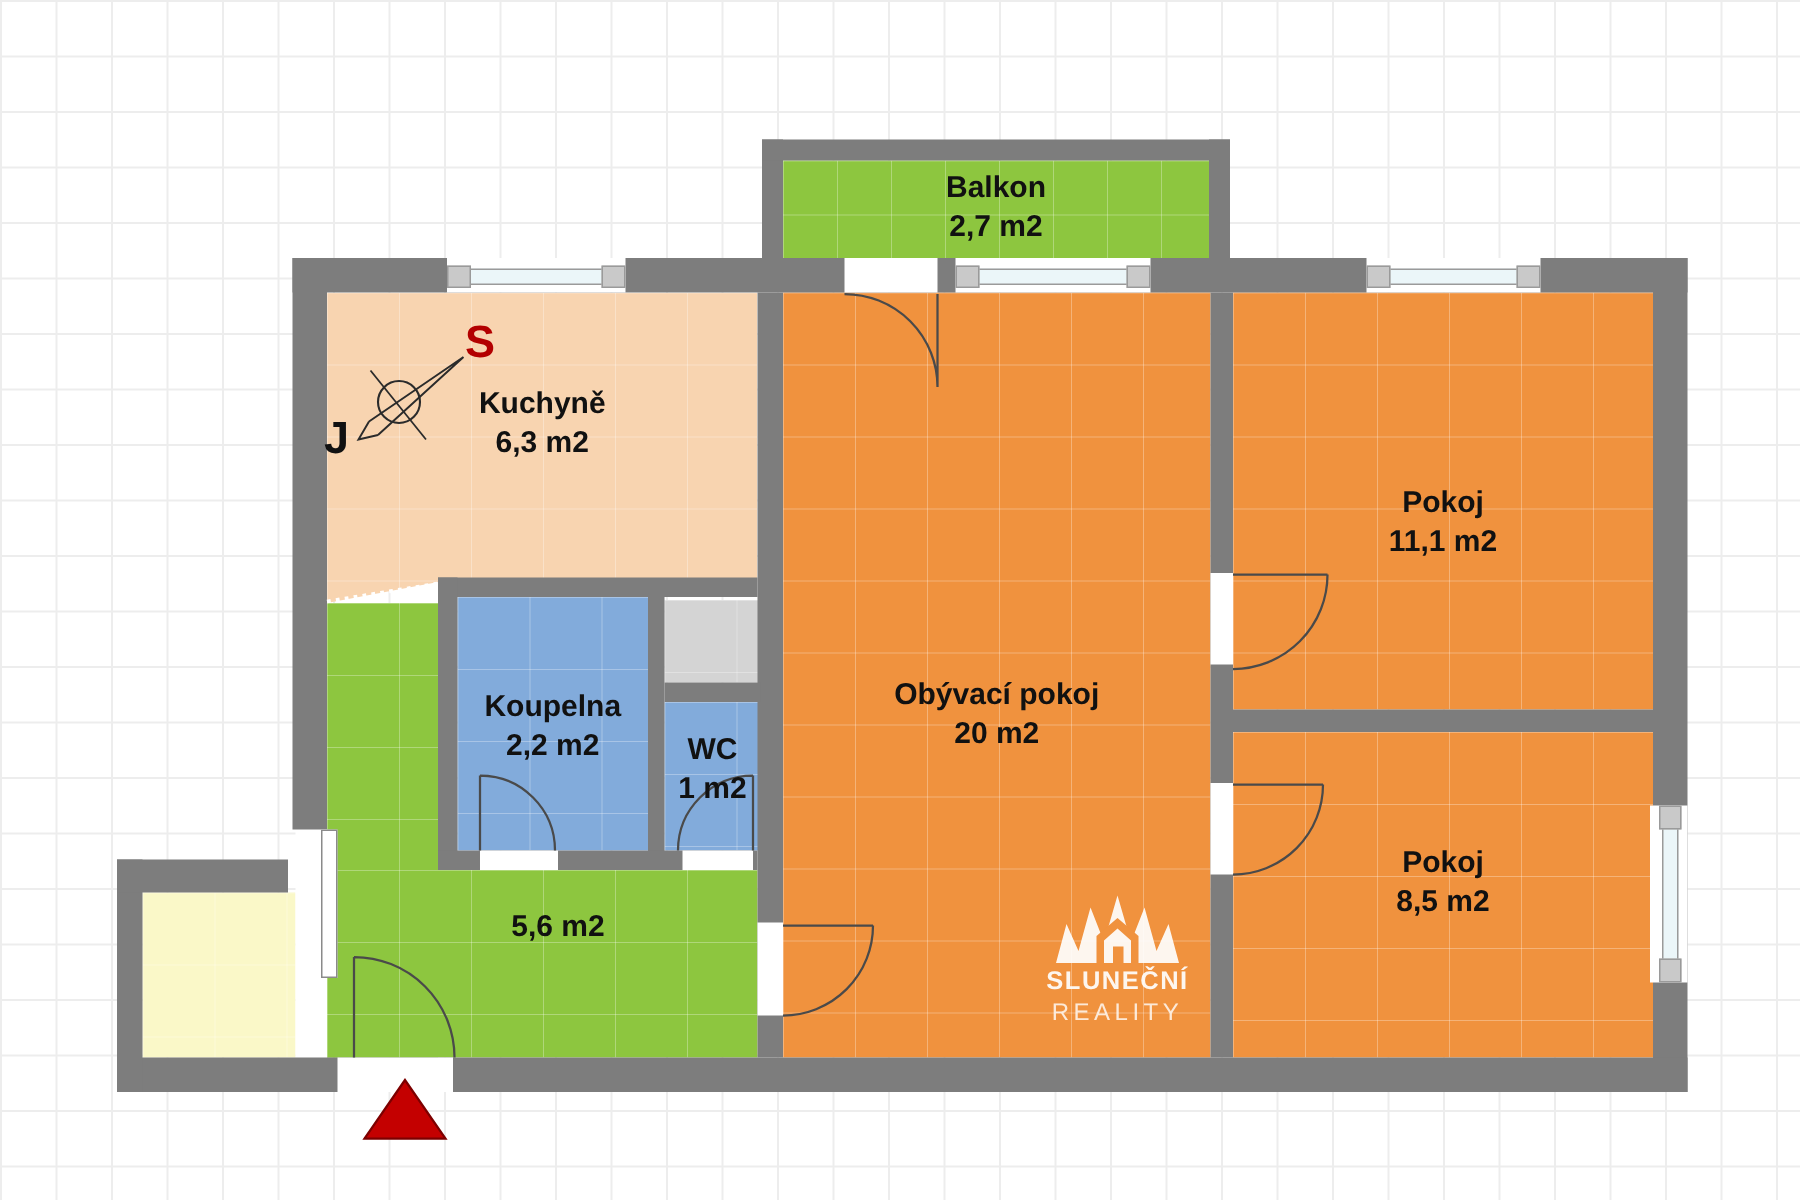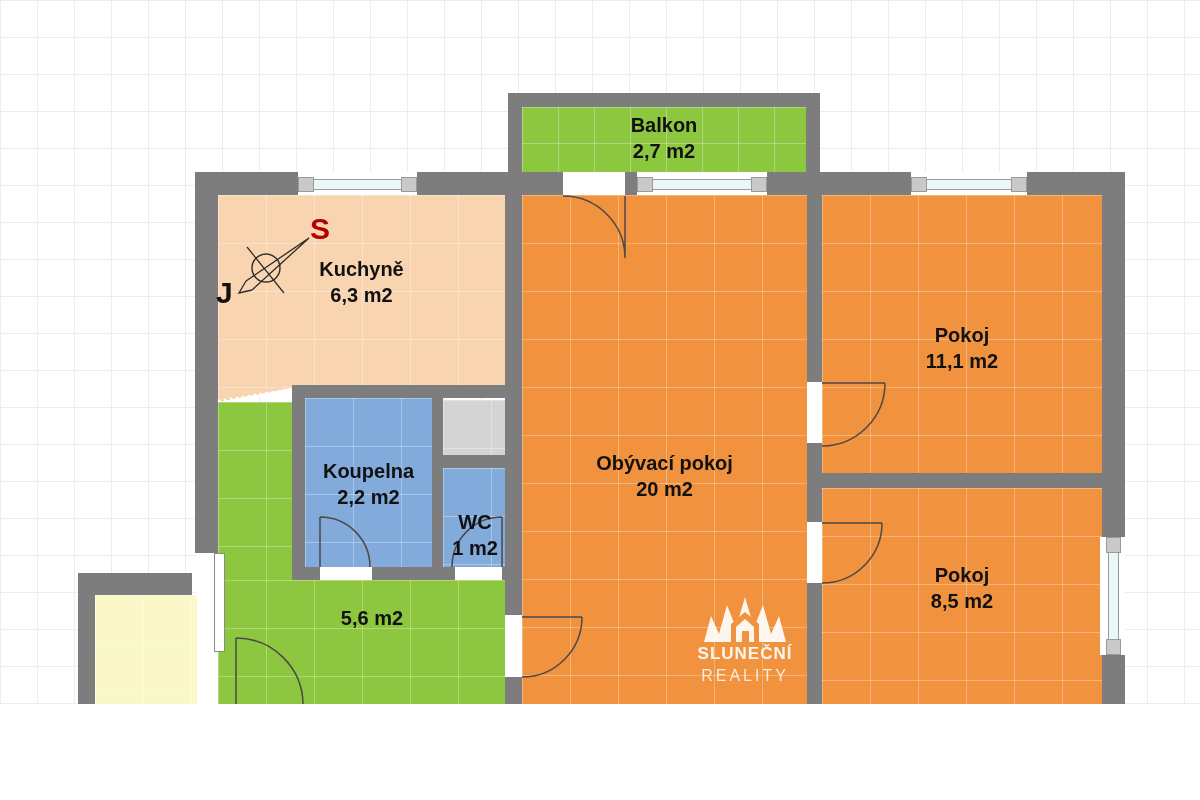--- a/index.html
+++ b/index.html
@@ -1,17 +1,17 @@
 <!DOCTYPE html>
 <html style="--wall: #7d7d7d; --room-orange: #F0923E; --kitchen-salmon: #F8D4B0; --green: #8DC63F; --blue: #82ABDB; --yellow: #FAF8C8; --shaft-gray: #D4D4D4; --entrance-red: #C40000; --compass-north: #B30000; --watermark: #FFFFFF;"><head>
 <meta charset="utf-8">
 <style>
   html,body{margin:0;padding:0;background:#fff;}
   .plan{
-    position:relative;width:1200px;height:704px;overflow:hidden;
+    position:relative;width:1200px;height:800px;overflow:hidden;
     font-family:"Liberation Sans",sans-serif;
     background-color:#ffffff;
     background-image:
       linear-gradient(#ededed 1px, transparent 1px),
       linear-gradient(90deg,#ededed 1px, transparent 1px);
     background-size:37px 37px;
   }
   .wall{position:absolute;background:var(--wall,#7d7d7d);}
   .room{position:absolute;
     background-image:
@@ -169,21 +169,21 @@
     <div>11,1 m2</div>
   </div>
   <div class="label z7" style="left:822px;top:562px;width:280px;">
     <div>Pokoj</div>
     <div>8,5 m2</div>
   </div>
   <div class="label z7" style="left:280px;top:458px;width:177px;">
     <div>Koupelna</div>
     <div>2,2 m2</div>
   </div>
-  <div class="label z7" style="left:443px;top:509px;width:64px;">
+  <div class="label z7" style="left:443px;top:487px;width:64px;">
     <div>WC</div>
     <div>1 m2</div>
   </div>
   <div class="label z7" style="left:292px;top:605px;width:160px;">
     <div>5,6 m2</div>
   </div>
 
   <div class="compass-letter n-letter z7" style="left:310px;top:214px;">S</div>
   <div class="compass-letter s-letter z7" style="left:216px;top:278px;">J</div>
 

